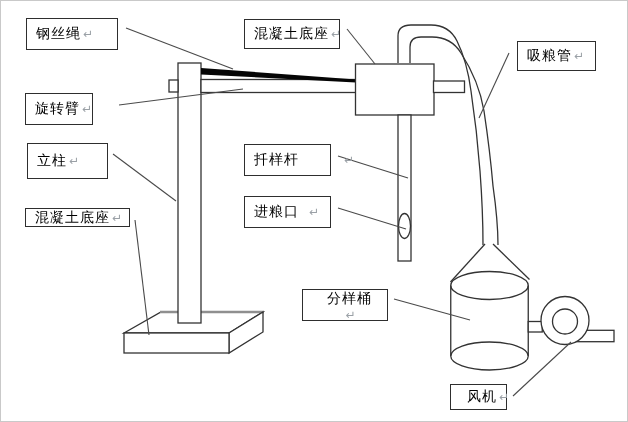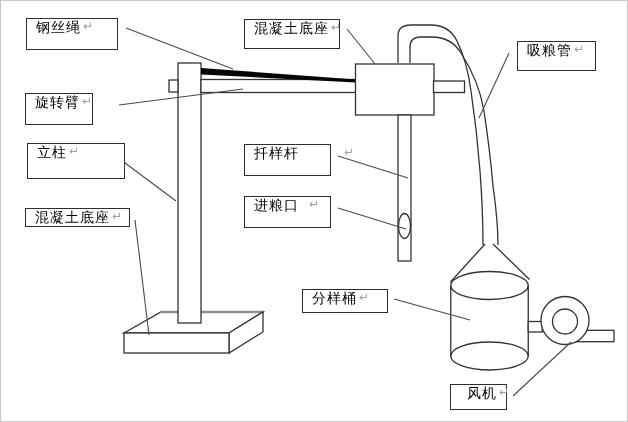--- a/index.html
+++ b/index.html
@@ -4,21 +4,21 @@
 <style>
   html,body { margin:0; padding:0; background:#fff; }
   .canvas {
     position:relative; width:628px; height:422px;
     background:#ffffff; border:1px solid #c9c9c9; box-sizing:border-box;
     font-family:"DejaVu Sans","Liberation Sans",sans-serif;
     overflow:hidden;
   }
   .diagram-svg { position:absolute; left:0; top:0; }
   .label {
-    position:absolute; display:flex; 
+    position:absolute; display:flex; align-items:center;
     background:#ffffff; border:1px solid #2e2e2e; box-sizing:border-box;
     padding-left:9px; font-size:14px; color:#000; letter-spacing:1px;
     white-space:nowrap;
   }
   .pmark { color:#9aa0a6; font-size:12px; margin-left:2px; letter-spacing:0; }
 </style>
 </head>
 <body>
 
 <div class="canvas">
@@ -88,41 +88,41 @@
   <div class="label" style="left:516px; top:40px;  width:79px;  height:30px;">
     <span>吸粮管</span>
       <span class="pmark">↵</span>
   </div>
 
   <div class="label" style="left:24px;  top:92px;  width:68px;  height:32px;">
     <span>旋转臂</span>
       <span class="pmark">↵</span>
   </div>
 
-  <div class="label" style="left:26px;  top:142px; width:98px;  height:36px;">
+  <div class="label" style="left:26px;  top:142px; width:81px;  height:36px;">
     <span>立柱</span>
       <span class="pmark">↵</span>
   </div>
 
   <div class="label" style="left:243px; top:143px; width:87px;  height:32px;gap:43px;">
     <span>扦样杆</span>
       <span class="pmark">↵</span>
   </div>
 
   <div class="label" style="left:243px; top:195px; width:87px;  height:32px;gap:8px;">
     <span>进粮口</span>
       <span class="pmark">↵</span>
   </div>
 
   <div class="label" style="left:24px;  top:207px; width:105px; height:19px;">
     <span>混凝土底座</span>
       <span class="pmark">↵</span>
   </div>
 
-  <div class="label" style="left:301px; top:288px; width:86px;  height:24px;">
+  <div class="label" style="left:301px; top:288px; width:86px;  height:32px;flex-direction:column;">
     <span>分样桶</span>
       <span class="pmark">↵</span>
   </div>
 
   <div class="label" style="left:449px; top:383px; width:57px;  height:26px;padding-left:16px;">
     <span>风机</span>
       <span class="pmark">↵</span>
   </div>
 
 </div>

